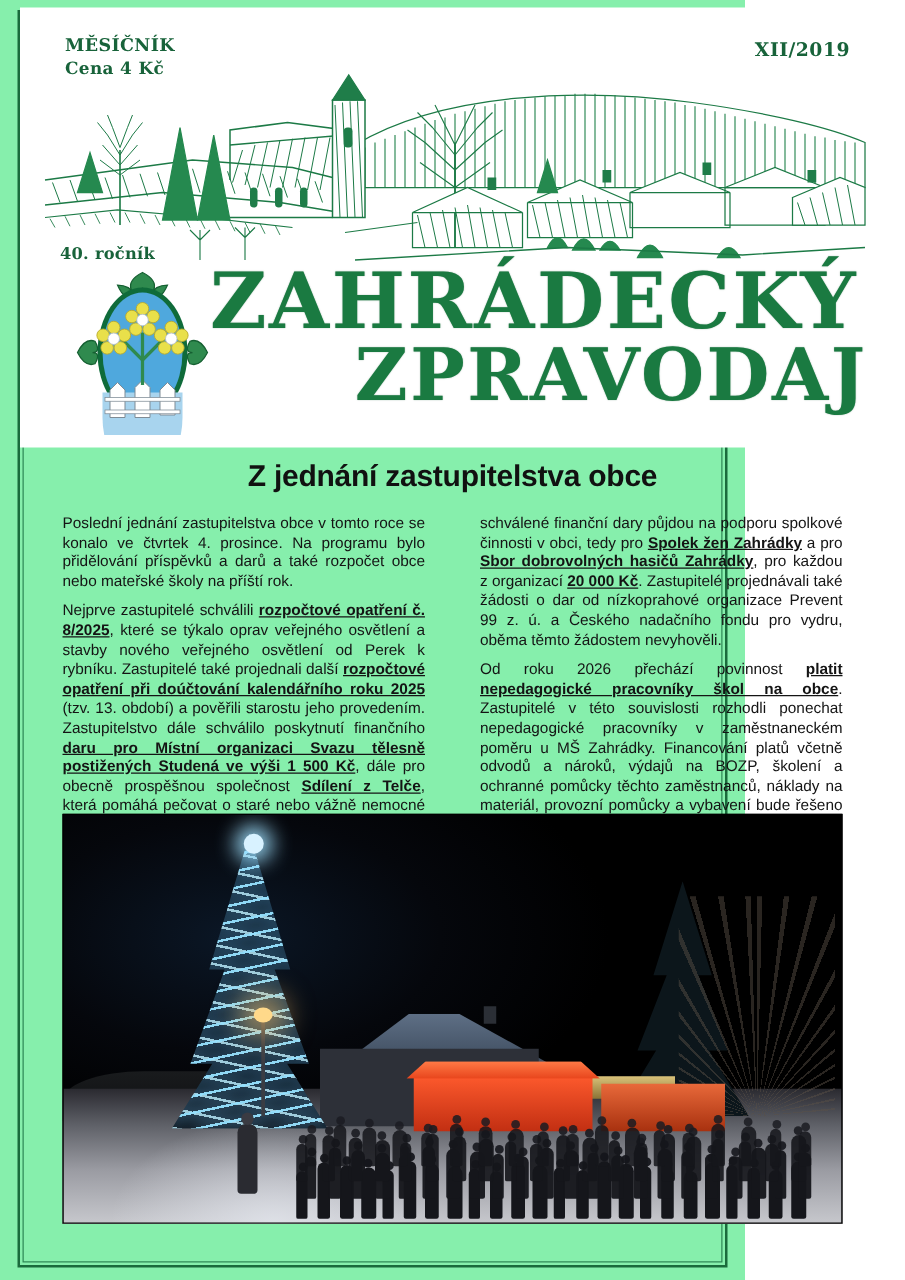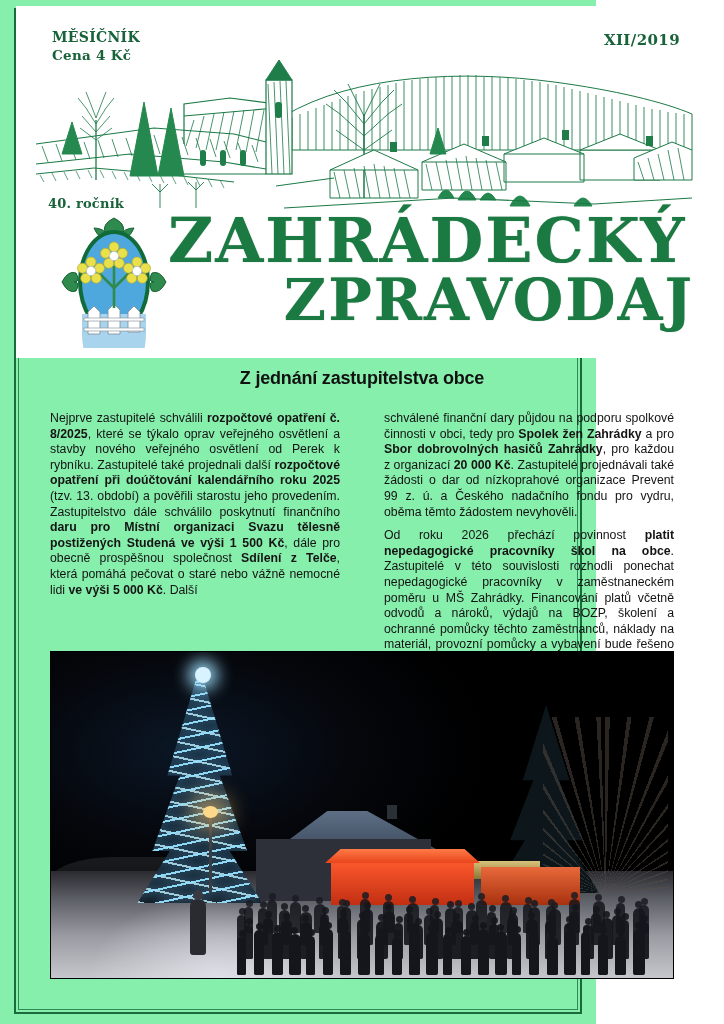--- a/index.html
+++ b/index.html
@@ -60,37 +60,37 @@
     text-shadow:0 0 1px rgba(20,90,50,.55);
   }
   .mh-1{font-size:62px;}
   .mh-2{font-size:58px;text-align:right;padding-right:4px;margin-top:2px;}
 
   
   .headline{
     position:absolute;left:50px;top:368px;width:624px;
     text-align:center;
     font-family:"Liberation Sans", sans-serif;
-    font-weight:700;font-size:18px;letter-spacing:-.2px;color:#111;
+    font-weight:700;font-size:24px;letter-spacing:-.2px;color:#111;
   }
   .cols{
     position:absolute;left:50px;top:411px;width:624px;height:240px;
   }
   .col{
     position:absolute;top:0;width:290px;
     font-size:12.3px;line-height:15.6px;
     text-align:justify;
     color:#141414;
     font-family:"Liberation Sans", sans-serif;
   }
   .col-left{left:0;}
   .col-right{left:334px;}
   .col p{margin:0 0 8px 0;}
   .col p:last-child{margin-bottom:0;}
-  .col b{font-weight:700;}
+  .col b{font-weight:700;text-decoration:underline;}
 
   
   .photo-wrap{
     position:absolute;left:50px;top:651px;width:624px;height:328px;
     background:#000;overflow:hidden;
   }
   .sky{position:absolute;inset:0;background:
       radial-gradient(ellipse 300px 170px at 22% 30%, #0b1726 0%, #05070c 55%, #000 100%),
       #000;}
   .ground{
@@ -367,20 +367,21 @@
     <div class="masthead">
       <div class="mh-line mh-1">ZAHRÁDECKÝ</div>
       <div class="mh-line mh-2">ZPRAVODAJ</div>
     </div>
   </div>
 
   <div class="headline">Z jednání zastupitelstva obce</div>
 
   <div class="cols">
     <div class="col col-left">
+        <p><span>Poslední jednání zastupitelstva obce v tomto roce se konalo ve čtvrtek 4. prosince. Na programu bylo přidělování příspěvků a darů a také rozpočet obce nebo mateřské školy na příští rok.</span></p>
         <p><span>Nejprve zastupitelé schválili </span><b>rozpočtové opatření č. 8/2025</b><span>, které se týkalo oprav veřejného osvětlení a stavby nového veřejného osvětlení od Perek k rybníku. Zastupitelé také projednali další </span><b>rozpočtové opatření při doúčtování kalendářního roku 2025</b><span> (tzv. 13. období) a pověřili starostu jeho provedením. Zastupitelstvo dále schválilo poskytnutí finančního </span><b>daru pro Místní organizaci Svazu tělesně postižených Studená ve výši 1 500 Kč</b><span>, dále pro obecně prospěšnou společnost </span><b>Sdílení z Telče</b><span>, která pomáhá pečovat o staré nebo vážně nemocné lidi </span><b>ve výši 5 000 Kč</b><span>. Další</span></p>
       </div>
     <div class="col col-right">
         <p><span>schválené finanční dary půjdou na podporu spolkové činnosti v obci, tedy pro </span><b>Spolek žen Zahrádky</b><span> a pro </span><b>Sbor dobrovolných hasičů Zahrádky</b><span>, pro každou z organizací </span><b>20 000 Kč</b><span>. Zastupitelé projednávali také žádosti o dar od nízkoprahové organizace Prevent 99 z. ú. a Českého nadačního fondu pro vydru, oběma těmto žádostem nevyhověli.</span></p>
         <p><span>Od roku 2026 přechází povinnost </span><b>platit nepedagogické pracovníky škol na obce</b><span>. Zastupitelé v této souvislosti rozhodli ponechat nepedagogické pracovníky v zaměstnaneckém poměru u MŠ Zahrádky. Financování platů včetně odvodů a nároků, výdajů na BOZP, školení a ochranné pomůcky těchto zaměstnanců, náklady na materiál, provozní pomůcky a vybavení bude řešeno neinvestičním příspěvkem obce Zahrádky. V dalším</span></p>
       </div>
   </div>
 
   <div class="photo-wrap">
     <div class="sky"></div>

